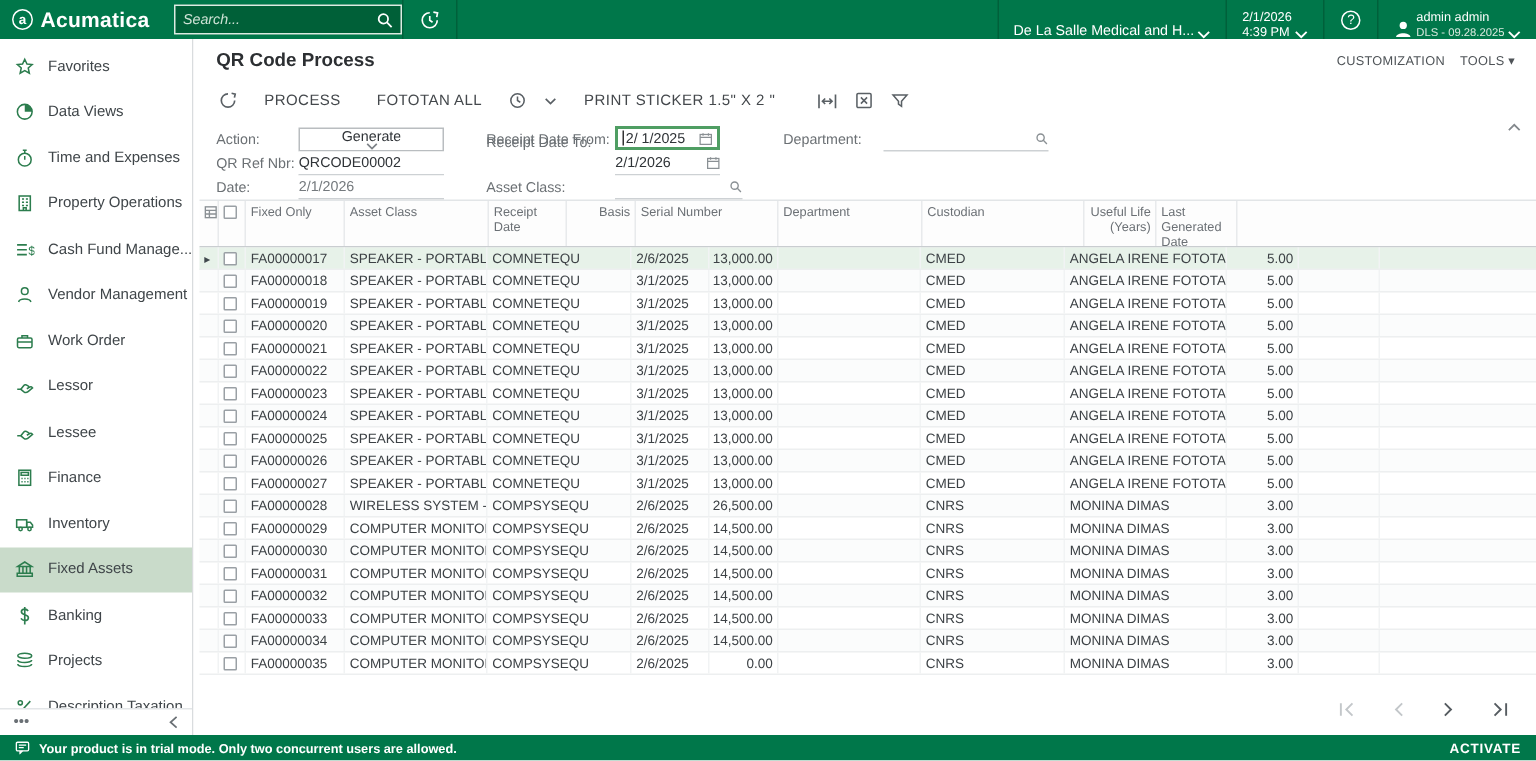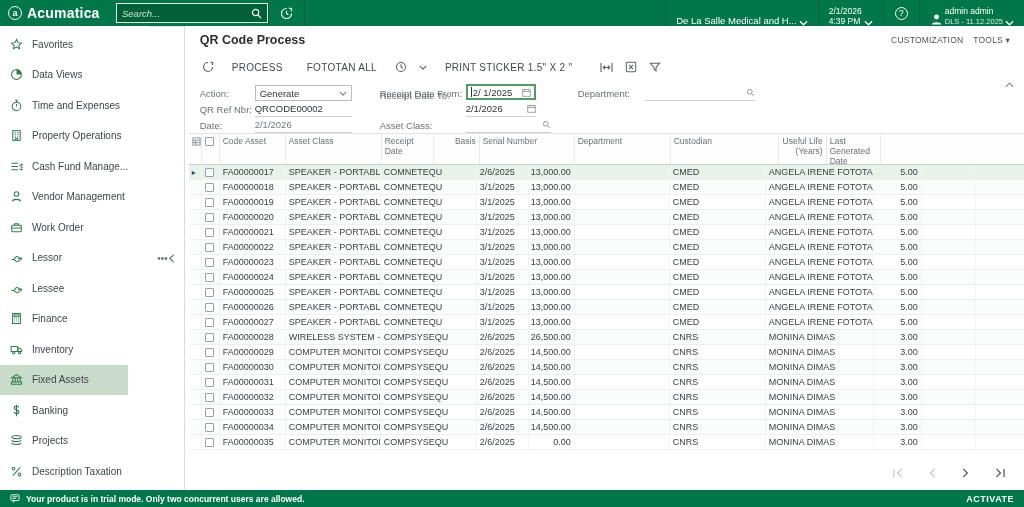--- a/index.html
+++ b/index.html
@@ -20,21 +20,21 @@
   .hdr-right { margin-left:auto; display:flex; align-items:stretch; }
   .hdr-cell { display:flex; align-items:flex-end; gap:2px; padding:0 10px; cursor:pointer; }
   .company-name { font-size:9.5px; max-width:150px; white-space:nowrap; overflow:hidden; }
   .datetime { font-size:8.5px; line-height:1.2; text-align:left; }
   .help-circle { width:13px; height:13px; border:1.2px solid #fff; border-radius:50%; font-size:9px; display:flex; align-items:center; justify-content:center; }
   .user-text { font-size:8.5px; line-height:1.2; }
   .user-text .sub { font-size:7.5px; color:#d9e9df; }
 
   
   .body { flex:1; display:flex; min-height:0; }
-  .sidebar { flex:0 0 114px; border-right:1px solid #d9dcde; display:flex; background:#fff;gap:20px; }
+  .sidebar { flex:0 0 114px; border-right:1px solid #d9dcde; display:flex; flex-direction:column; background:#fff; }
   .side-list { flex:1; overflow:hidden; padding-top:3px; }
   .side-item { height:30.5px; display:flex; align-items:center; gap:8px; padding-left:10px; font-size:10px; color:#3f4549; cursor:pointer; white-space:nowrap; }
   .side-item.selected { background:#c9dbca; }
   .s-icon { width:14px; height:14px; color:#2c7d4e; flex:0 0 14px; display:flex; align-items:center; }
   .sidebar-footer { flex:0 0 18px; border-top:1px solid #e3e6e8; display:flex; align-items:center; justify-content:space-between; padding:0 9px; color:#6a7075; font-size:10px; }
 
   .content { flex:1; display:flex; flex-direction:column; min-width:0; background:#fff; }
   .title-row { flex:0 0 28px; display:flex; align-items:center; padding:0 14px 0 15px; }
   .page-title { font-size:12.5px; font-weight:bold; color:#2c2f32; }
   .title-links { margin-left:auto; display:flex; align-items:center; gap:10px; font-size:8.5px; color:#4e5357; letter-spacing:.2px; }
@@ -43,21 +43,21 @@
   .toolbar { flex:0 0 26px; display:flex; align-items:center; padding-left:11px; color:#53585c; }
   .tb-icon { padding:0 6px; display:flex; align-items:center; color:#5a6065; cursor:pointer; }
   .tb-btn { font-size:10px; padding:0 12px; letter-spacing:.3px; cursor:pointer; color:#44484c; }
   .tb-group-gap { width:10px; }
 
   
   .filters { flex:0 0 53px; position:relative; }
   .flabel { position:absolute; font-size:9.5px; color:#6b7074; }
   .fld { position:absolute; height:16px; font-size:9.5px; color:#2f3337; display:flex; align-items:center; background:#fff; }
   .underline { border-bottom:1px solid #cdd1d4; }
-  .combo { border:1px solid #b9bdc0; padding:0 4px; justify-content:space-between; }
+  .combo { border:1px solid #b9bdc0; padding:0 4px; justify-content:space-between;flex-direction:column; }
   .focusbox { border:2px solid #4f9e63; padding:0 3px; }
   .fld .grow { flex:1; white-space:nowrap; overflow:hidden; }
   .muted { color:#74797d; }
   .cursorbar { width:1px; height:10px; background:#333; margin-right:1px; }
   .collapse-up { position:absolute; right:10px; top:2px; color:#84898d; cursor:pointer; }
 
   
   .grid { margin-left:4px; }
   .grid-header { display:flex; height:32px; border-top:1px solid #e2e5e7; border-bottom:1px solid #c9cdd0; background:#fdfdfd; }
   .gh-cell { font-size:8.5px; color:#6b7075; padding:2px 3px 0 3px; border-right:1px solid #e8eaec; line-height:1.2; overflow:hidden; }
@@ -131,21 +131,21 @@
         <span class="help-circle">?</span>
       </div>
       <div class="vsep"></div>
       <div class="hdr-cell">
         <svg width="13" height="13" viewBox="0 0 14 14" fill="#fff">
             <circle cx="7" cy="4.3" r="2.6"></circle>
             <path d="M1.8 12.5c.6-3.4 9.8-3.4 10.4 0z"></path>
           </svg>
         <span class="user-text">
           <span>admin admin</span><br>
-          <span class="sub">DLS - 11.12.2025</span>
+          <span class="sub">DLS - 09.28.2025</span>
         </span>
         <svg width="9" height="6" viewBox="0 0 10 6" fill="none" stroke="#fff" stroke-width="1.4">
             <path d="M1 1l4 4 4-4"></path>
           </svg>
       </div>
     </div>
   </header>
 
   <div class="body">
 
@@ -412,21 +412,21 @@
 
       <div class="grid">
         <div class="grid-header" id="grid-header">
             <div class="gh-cell" style="width:13px;padding-top:3px">
               <svg width="9" height="9" viewBox="0 0 10 10" fill="none" stroke="#8a9094" stroke-width="1">
                 <rect x="1" y="1" width="8" height="8"></rect>
                 <path d="M1 3.6h8M1 6.3h8M4 3.6v5.4"></path>
               </svg>
             </div>
             <div class="gh-cell" style="width:18px;padding-top:3px"><span class="cbx"></span></div>
-            <div class="gh-cell" style="width:66px">Code Asset</div>
+            <div class="gh-cell" style="width:66px">Fixed Only</div>
             <div class="gh-cell" style="width:96px">Asset Class</div>
             <div class="gh-cell" style="width:52px">Receipt Date</div>
             <div class="gh-cell gh-right" style="width:46px">Basis</div>
             <div class="gh-cell" style="width:95px">Serial Number</div>
             <div class="gh-cell" style="width:96px">Department</div>
             <div class="gh-cell" style="width:108px">Custodian</div>
             <div class="gh-cell gh-right" style="width:48px">Useful Life (Years)</div>
             <div class="gh-cell" style="width:54px">Last Generated Date</div>
           </div>
         <div class="grid-body" id="grid-body">

